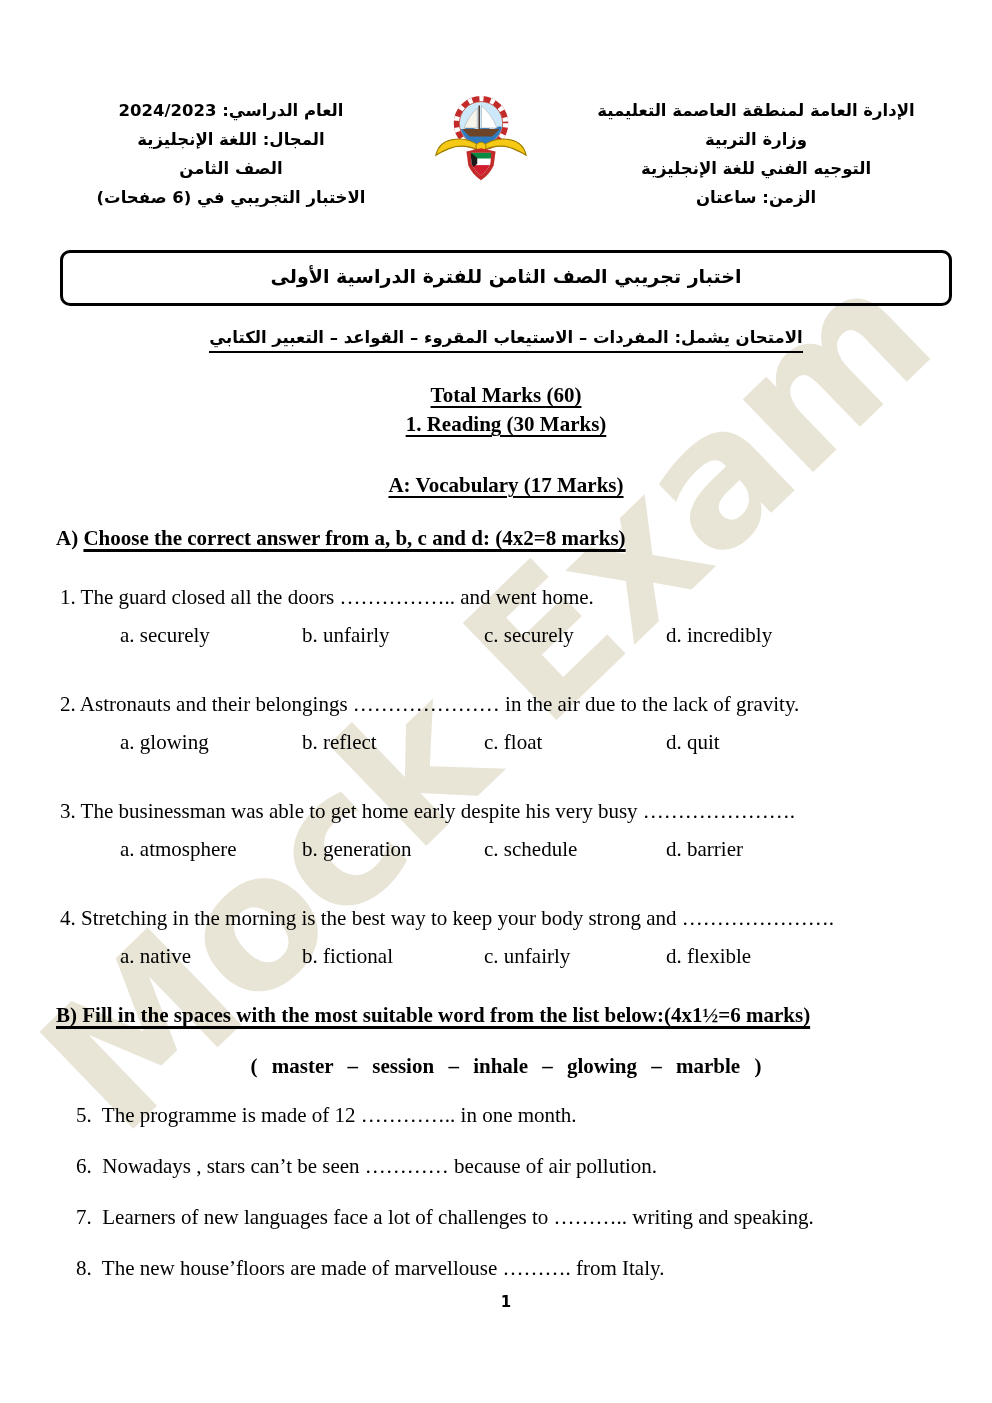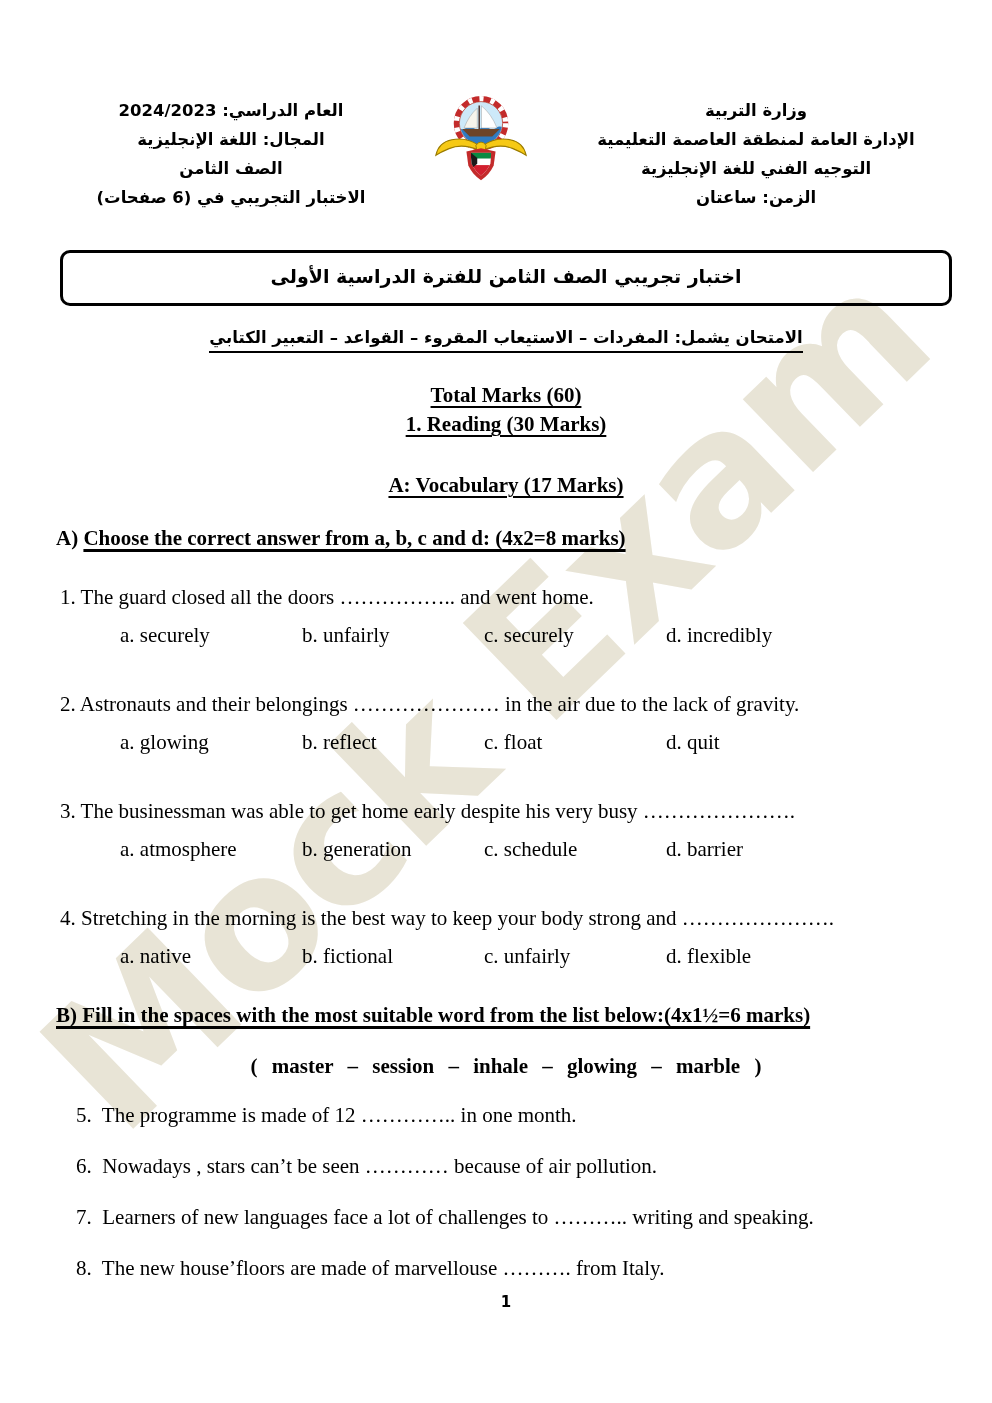--- a/index.html
+++ b/index.html
@@ -161,22 +161,22 @@
         <g clip-path="url(#shieldClip)">
           <rect x="39" y="60" width="22" height="25" fill="#ffffff"></rect>
           <rect x="39" y="60" width="22" height="6.5" fill="#0a8a43"></rect>
           <rect x="39" y="73.5" width="22" height="12" fill="#d21f2e"></rect>
           <path d="M39,60 l7,6 v6 l-7,6 z" fill="#1a1a1a"></path>
         </g>
       </svg>
     </div>
 
     <div class="hdr-block hdr-right">
+      <div>الإدارة العامة لمنطقة العاصمة التعليمية</div>
       <div>وزارة التربية</div>
-      <div>الإدارة العامة لمنطقة العاصمة التعليمية</div>
       <div>التوجيه الفني للغة الإنجليزية</div>
       <div>الزمن: ساعتان</div>
     </div>
   </header>
 
   <div class="title-box">
     <span>اختبار تجريبي الصف الثامن للفترة الدراسية الأولى</span>
   </div>
 
   <div class="subject-line">

